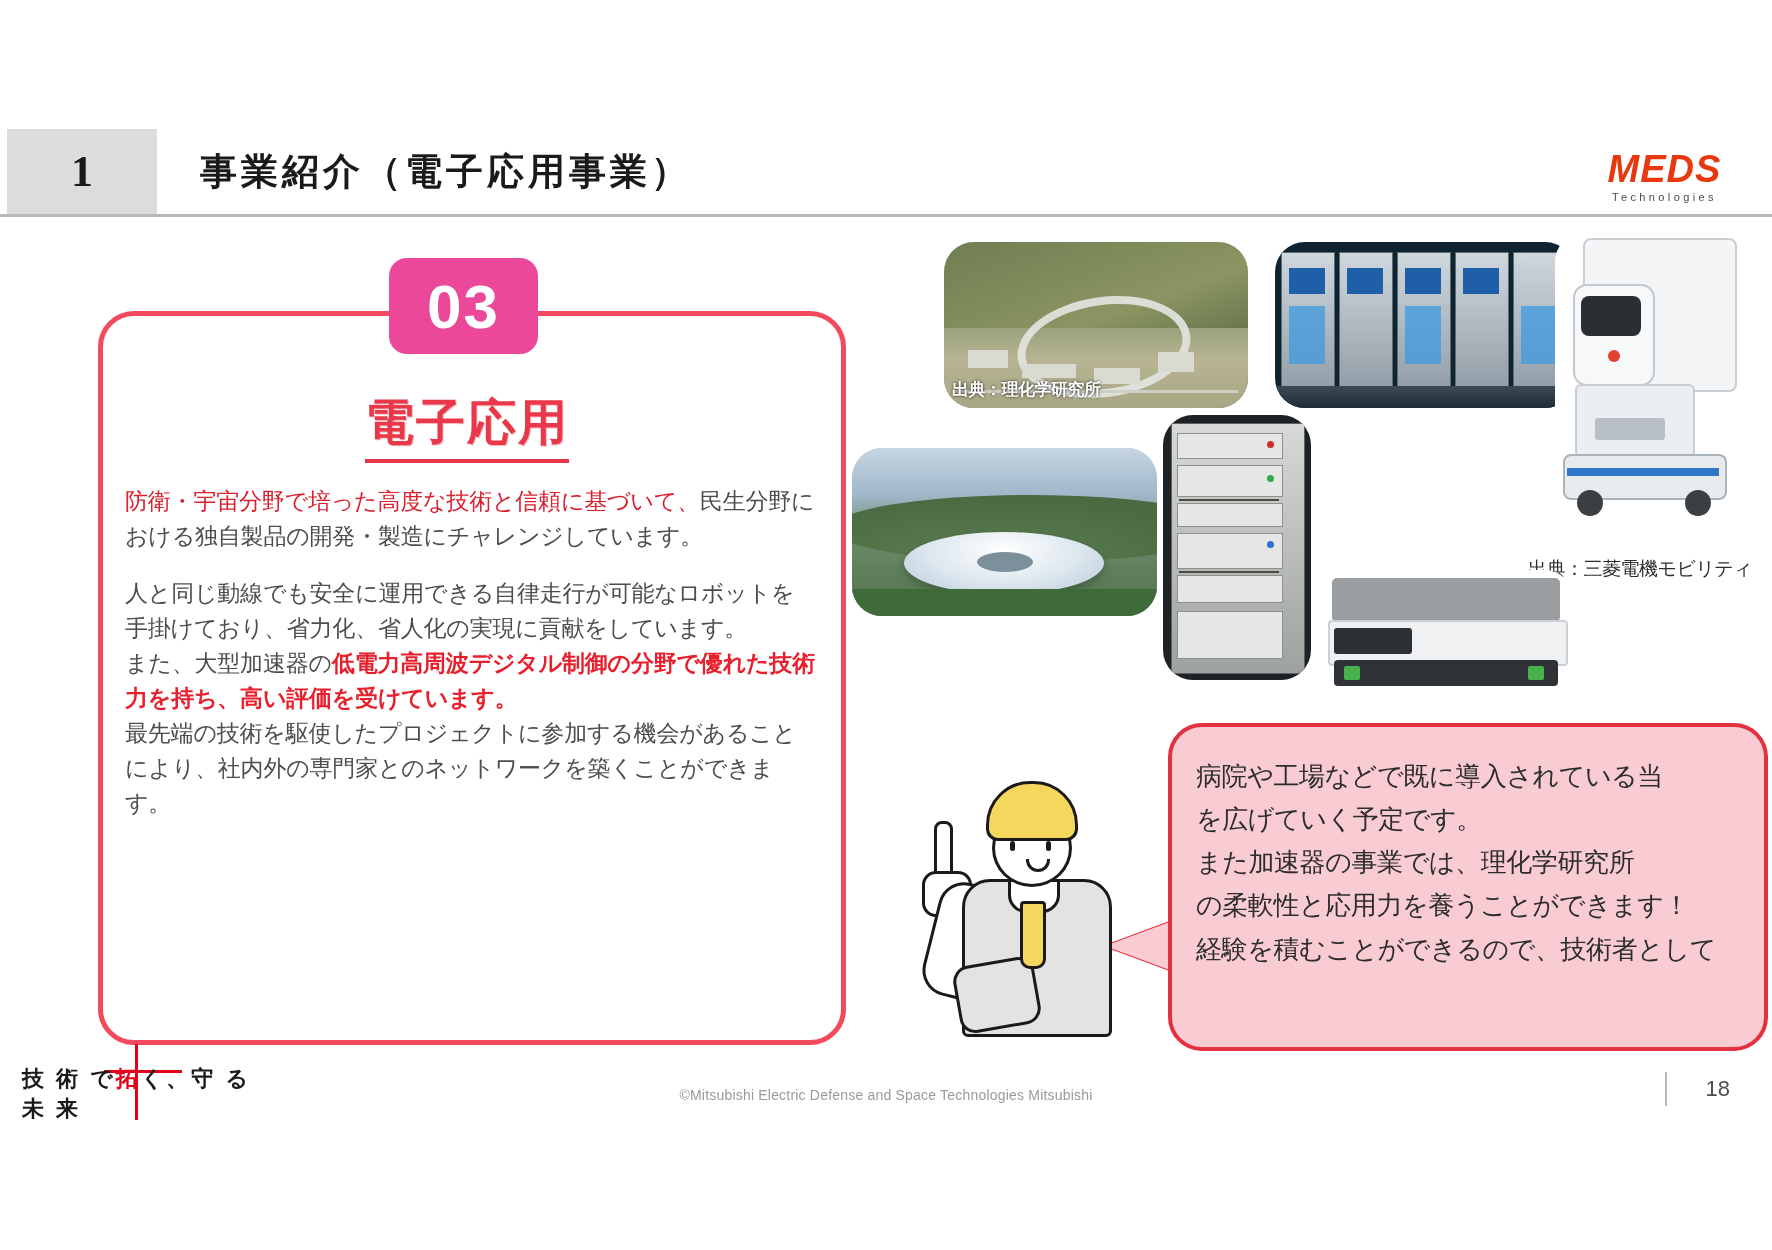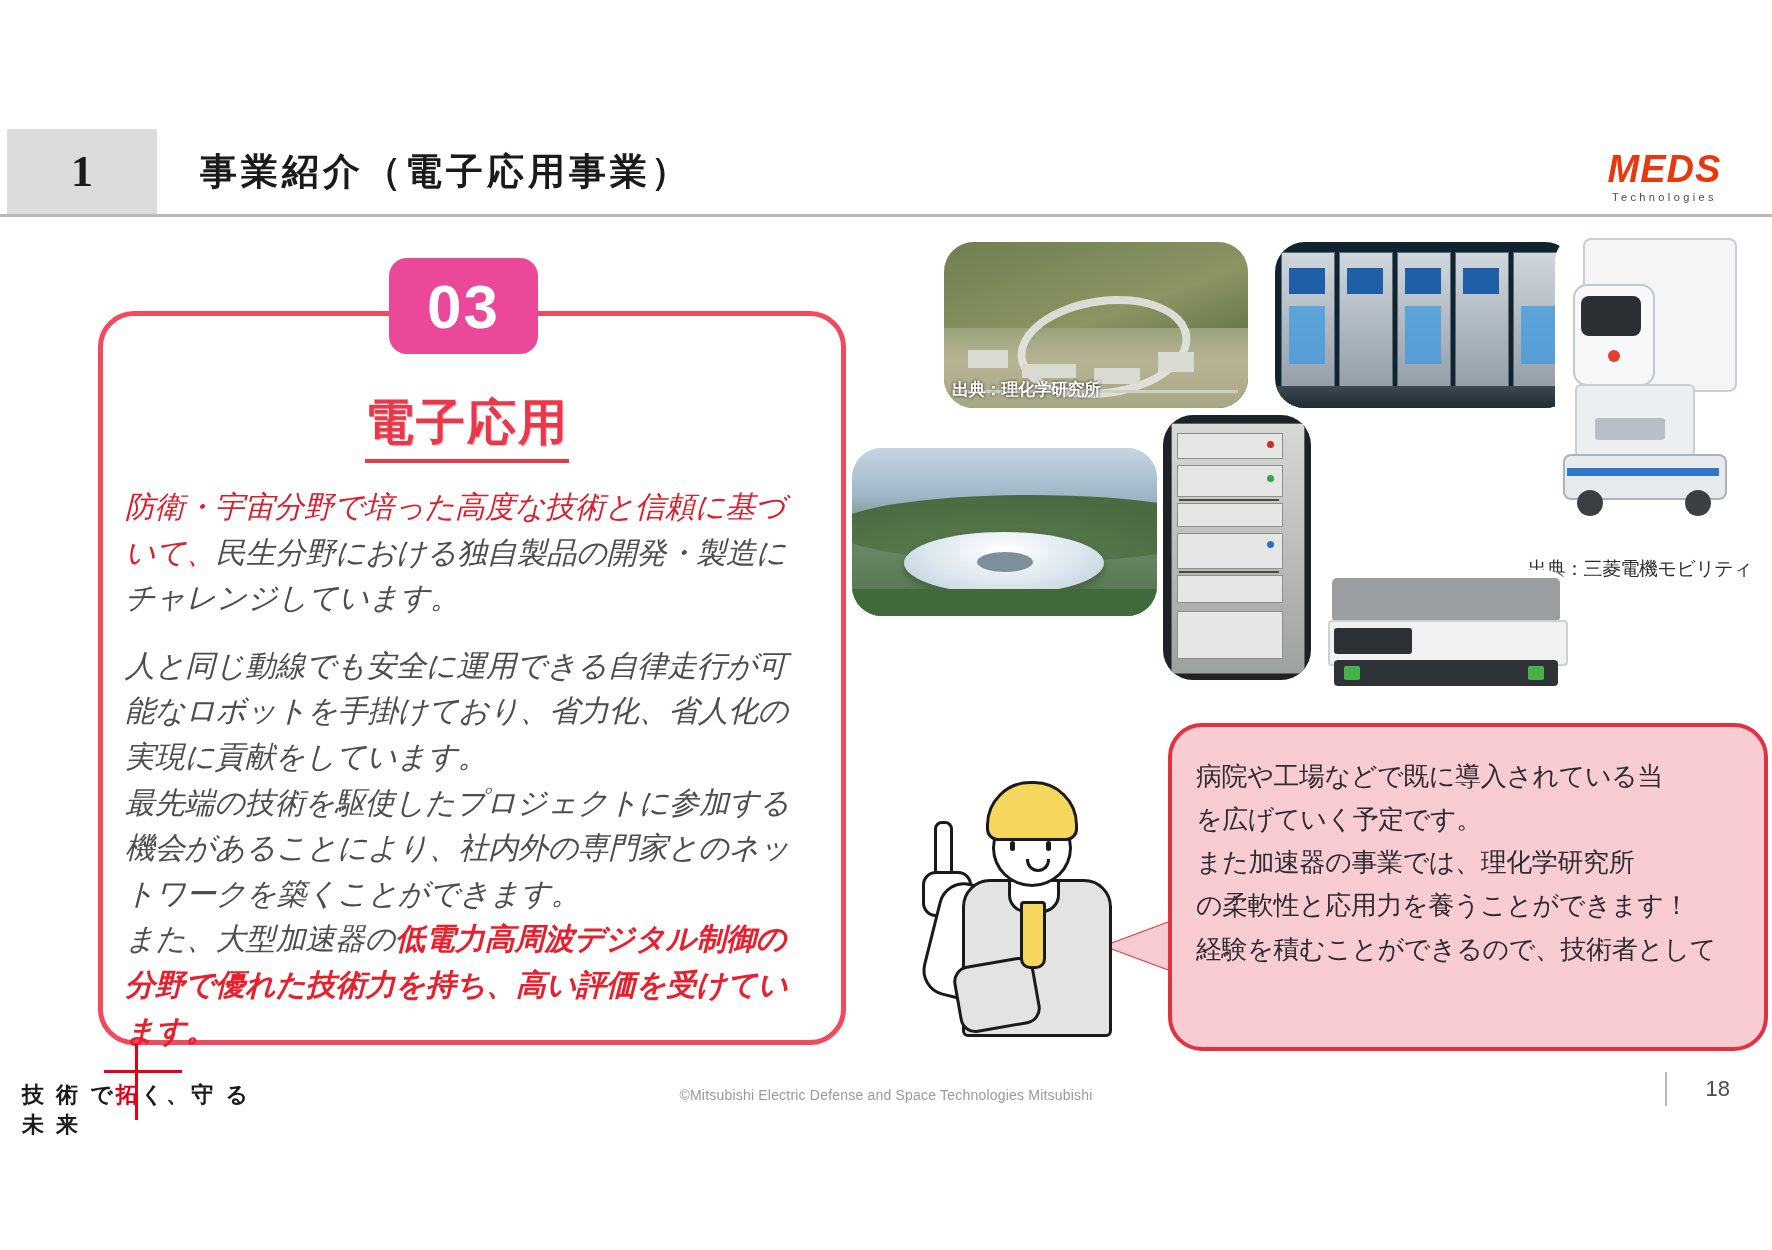--- a/index.html
+++ b/index.html
@@ -25,21 +25,21 @@
   .card{position:absolute;left:98px;top:311px;width:738px;height:724px;
         border:5px solid #f2495c;border-radius:36px;background:#fff;}
   .badge{position:absolute;left:389px;top:258px;width:149px;height:96px;background:#ec4899;
          border-radius:18px;display:flex;align-items:center;justify-content:center;
          color:#fff;font-size:62px;font-weight:bold;letter-spacing:2px;}
   .card-title{position:absolute;left:98px;top:390px;width:738px;text-align:center;}
   .card-title span{display:inline-block;font-size:49px;font-weight:bold;color:#e8384a;
         border-bottom:4px solid #e8384a;padding-bottom:3px;letter-spacing:2px;
         text-shadow:1px 1px 0 rgba(232,56,74,.35);}
   .body-wrap{position:absolute;left:125px;top:484px;width:690px;}
-  .p{font-size:30px;line-height:1.52;color:#4d4d4d;margin:0 0 22px 0;letter-spacing:-0.2px;font-style:italic;}
+  .p{font-size:23px;line-height:1.52;color:#4d4d4d;margin:0 0 22px 0;letter-spacing:-0.2px;}
   .p.tight{margin-bottom:0;}
   .red{color:#d9202d;}
   .red-b{color:#e8202d;font-weight:bold;}
 
   
   .ph{position:absolute;overflow:hidden;background:#cfd4d8;border-radius:30px;}
   .cap-on{position:absolute;color:#fff;font-size:17px;font-weight:bold;
           text-shadow:0 0 3px rgba(0,0,0,.9);letter-spacing:-0.5px;}
   .cap-out{position:absolute;color:#2d2d2d;font-size:19px;letter-spacing:-0.5px;}
 
@@ -135,21 +135,21 @@
                border:3px solid #1a1a1a;border-radius:26px;transform:rotate(14deg);}
   #person .fist{position:absolute;left:22px;top:96px;width:44px;height:40px;background:#fff;
                 border:3px solid #1a1a1a;border-radius:14px;}
   #person .finger{position:absolute;left:34px;top:46px;width:13px;height:54px;background:#fff;
                   border:3px solid #1a1a1a;border-radius:8px;}
   #person .sleeve{position:absolute;left:56px;top:186px;width:76px;height:62px;background:#e3e3e3;
                   border:3px solid #1a1a1a;border-radius:16px;transform:rotate(-10deg);}
 
   
   .tagline{position:absolute;left:22px;top:1052px;width:260px;height:58px;}
-  .tag-text{position:absolute;left:0;top:28px;font-size:22px;font-weight:bold;color:#1a1a1a;letter-spacing:3px;}
+  .tag-text{position:absolute;left:0;top:12px;font-size:22px;font-weight:bold;color:#1a1a1a;letter-spacing:3px;}
   .tag-red{color:#e2001a;}
   .tag-vline{position:absolute;left:113px;top:-8px;width:3px;height:76px;background:#e2001a;}
   .tag-hline{position:absolute;left:82px;top:18px;width:78px;height:3px;background:#e2001a;}
   .copyright{position:absolute;left:0;top:1087px;width:100%;text-align:center;
              font-size:14px;color:#9a9a9a;letter-spacing:0.2px;}
   .pagenum{position:absolute;right:42px;top:1076px;font-size:22px;color:#4d4d4d;}
   .pagerule{position:absolute;right:105px;top:1072px;width:2px;height:34px;background:#b9b9b9;}
 </style>
 </head>
 <body>
@@ -171,24 +171,24 @@
   <div class="badge">03</div>
   <div class="card-title">
     <span>電子応用</span>
   </div>
 
   <div class="body-wrap">
     <p class="p">
       <span class="red">防衛・宇宙分野で培った高度な技術と信頼に基づいて、</span><span>民生分野における独自製品の開発・製造にチャレンジしています。</span>
     </p>
     <p class="p tight">人と同じ動線でも安全に運用できる自律走行が可能なロボットを手掛けており、省力化、省人化の実現に貢献をしています。</p>
-    <p class="p tight">最先端の技術を駆使したプロジェクトに参加する機会があることにより、社内外の専門家とのネットワークを築くことができます。</p>
     <p class="p tight">
       <span>また、大型加速器の</span><span class="red-b">低電力高周波デジタル制御の分野で優れた技術力を持ち、高い評価を受けています。</span>
     </p>
+    <p class="p tight">最先端の技術を駆使したプロジェクトに参加する機会があることにより、社内外の専門家とのネットワークを築くことができます。</p>
   </div>
 
   <div class="ph" id="p1">
     <div class="sky"></div>
     <div class="field"></div>
     <div class="ring"></div>
     <div class="bld" style="left:24px;top:108px;width:40px;height:18px;"></div>
     <div class="bld" style="left:78px;top:122px;width:54px;height:14px;"></div>
     <div class="bld" style="left:150px;top:126px;width:46px;height:16px;"></div>
     <div class="bld" style="left:214px;top:110px;width:36px;height:20px;"></div>

